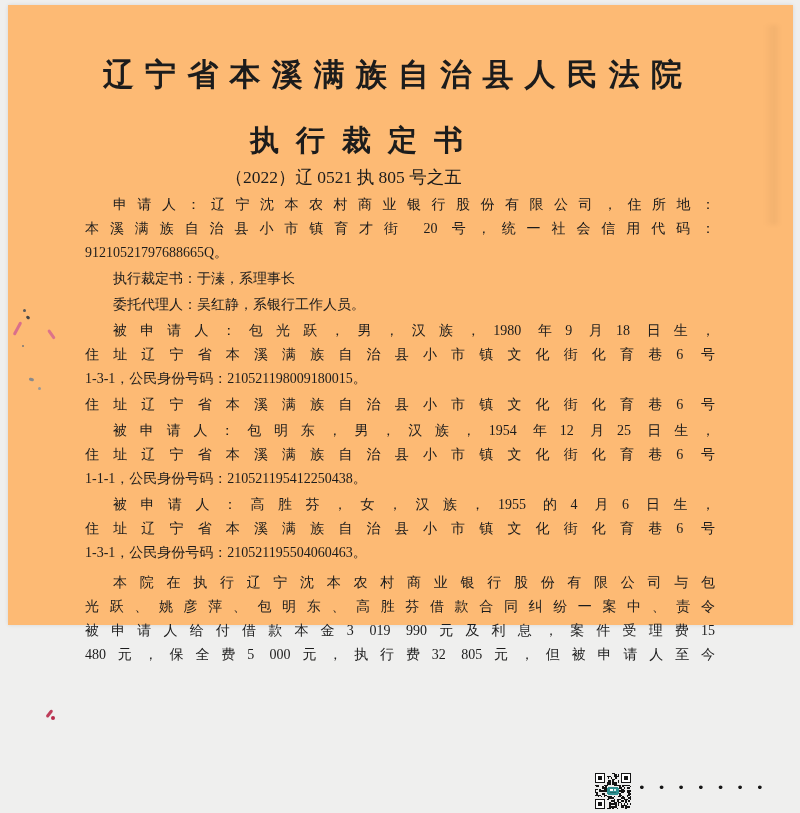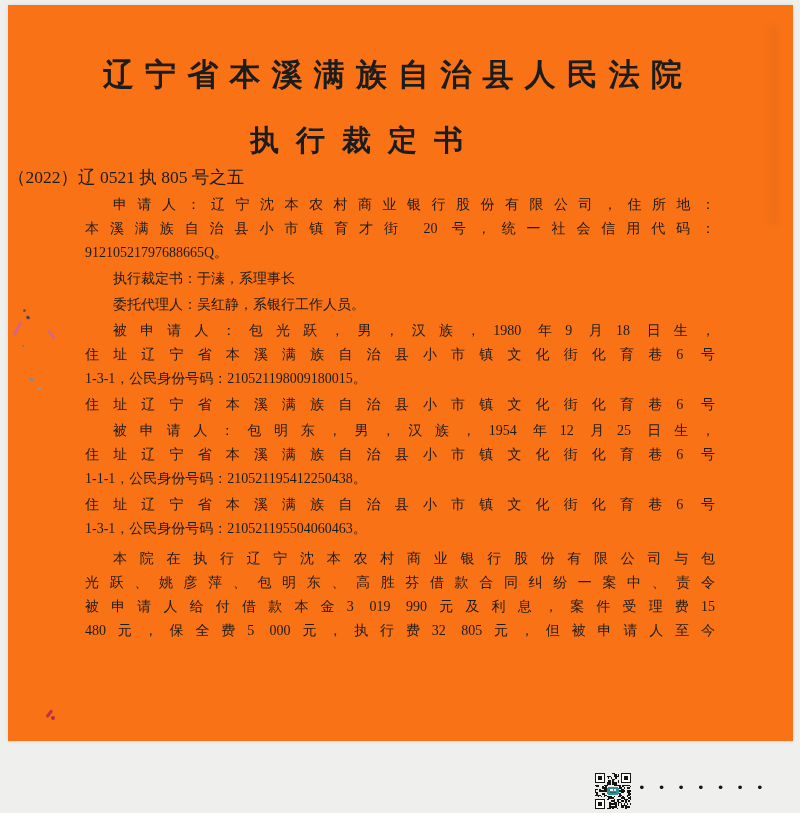--- a/index.html
+++ b/index.html
@@ -11,22 +11,22 @@
   *{margin:0;padding:0;box-sizing:border-box;}
   html,body{width:800px;height:813px;overflow:hidden;}
   body{
     background:#efefee;
     font-family:"Liberation Serif","DejaVu Serif",serif;
     color:var(--text);
   }
   .page{
     position:absolute;
     left:8px;top:5px;
-    width:785px;height:736px;
-    background:#f97316;
+    width:785px;height:620px;
+    background:#fdba74;
     box-shadow:0 0 4px rgba(0,0,0,0.10);
   }
   
   .scan-shadow{
     position:absolute;
     right:14px;top:20px;
     width:16px;height:200px;
     background:linear-gradient(to right, rgba(0,0,0,0) 0%, rgba(0,0,0,0.045) 70%, rgba(0,0,0,0.02) 100%);
     filter:blur(2px);
     pointer-events:none;
@@ -53,21 +53,21 @@
     letter-spacing:17px;
     text-indent:17px;
     text-align:center;
     white-space:nowrap;
   }
   .case-number{
     margin-top:5px;
     padding-right:114px; 
     font-size:17.5px;
     line-height:24px;
-    text-align:left;
+    text-align:center;
     white-space:nowrap;
   }
   .content{
     margin-top:4px;
     padding:0 78px 0 77px;
     font-size:14px;
     line-height:24px;
   }
   .para{margin-top:2px;}
   .para:last-child{margin-top:6px;}
@@ -138,20 +138,21 @@
       </div>
       <div class="para">
         <div class="line fill">住址辽宁省本溪满族自治县小市镇文化街化育巷6 号</div>
       </div>
       <div class="para">
         <div class="line fill first">被申请人：包明东，男，汉族，1954 年12 月25 日生，</div>
         <div class="line fill">住址辽宁省本溪满族自治县小市镇文化街化育巷6 号</div>
         <div class="line">1-1-1，公民身份号码：210521195412250438。</div>
       </div>
       <div class="para">
+        <div class="line fill first">被申请人：高胜芬，女，汉族，1955 的4 月6 日生，</div>
         <div class="line fill">住址辽宁省本溪满族自治县小市镇文化街化育巷6 号</div>
         <div class="line">1-3-1，公民身份号码：210521195504060463。</div>
       </div>
       <div class="para">
         <div class="line fill first">本院在执行辽宁沈本农村商业银行股份有限公司与包</div>
         <div class="line fill">光跃、姚彦萍、包明东、高胜芬借款合同纠纷一案中、责令</div>
         <div class="line fill">被申请人给付借款本金3 019 990元及利息，案件受理费15</div>
         <div class="line fill">480元，保全费5 000元，执行费32 805元，但被申请人至今</div>
       </div>
     </div>

